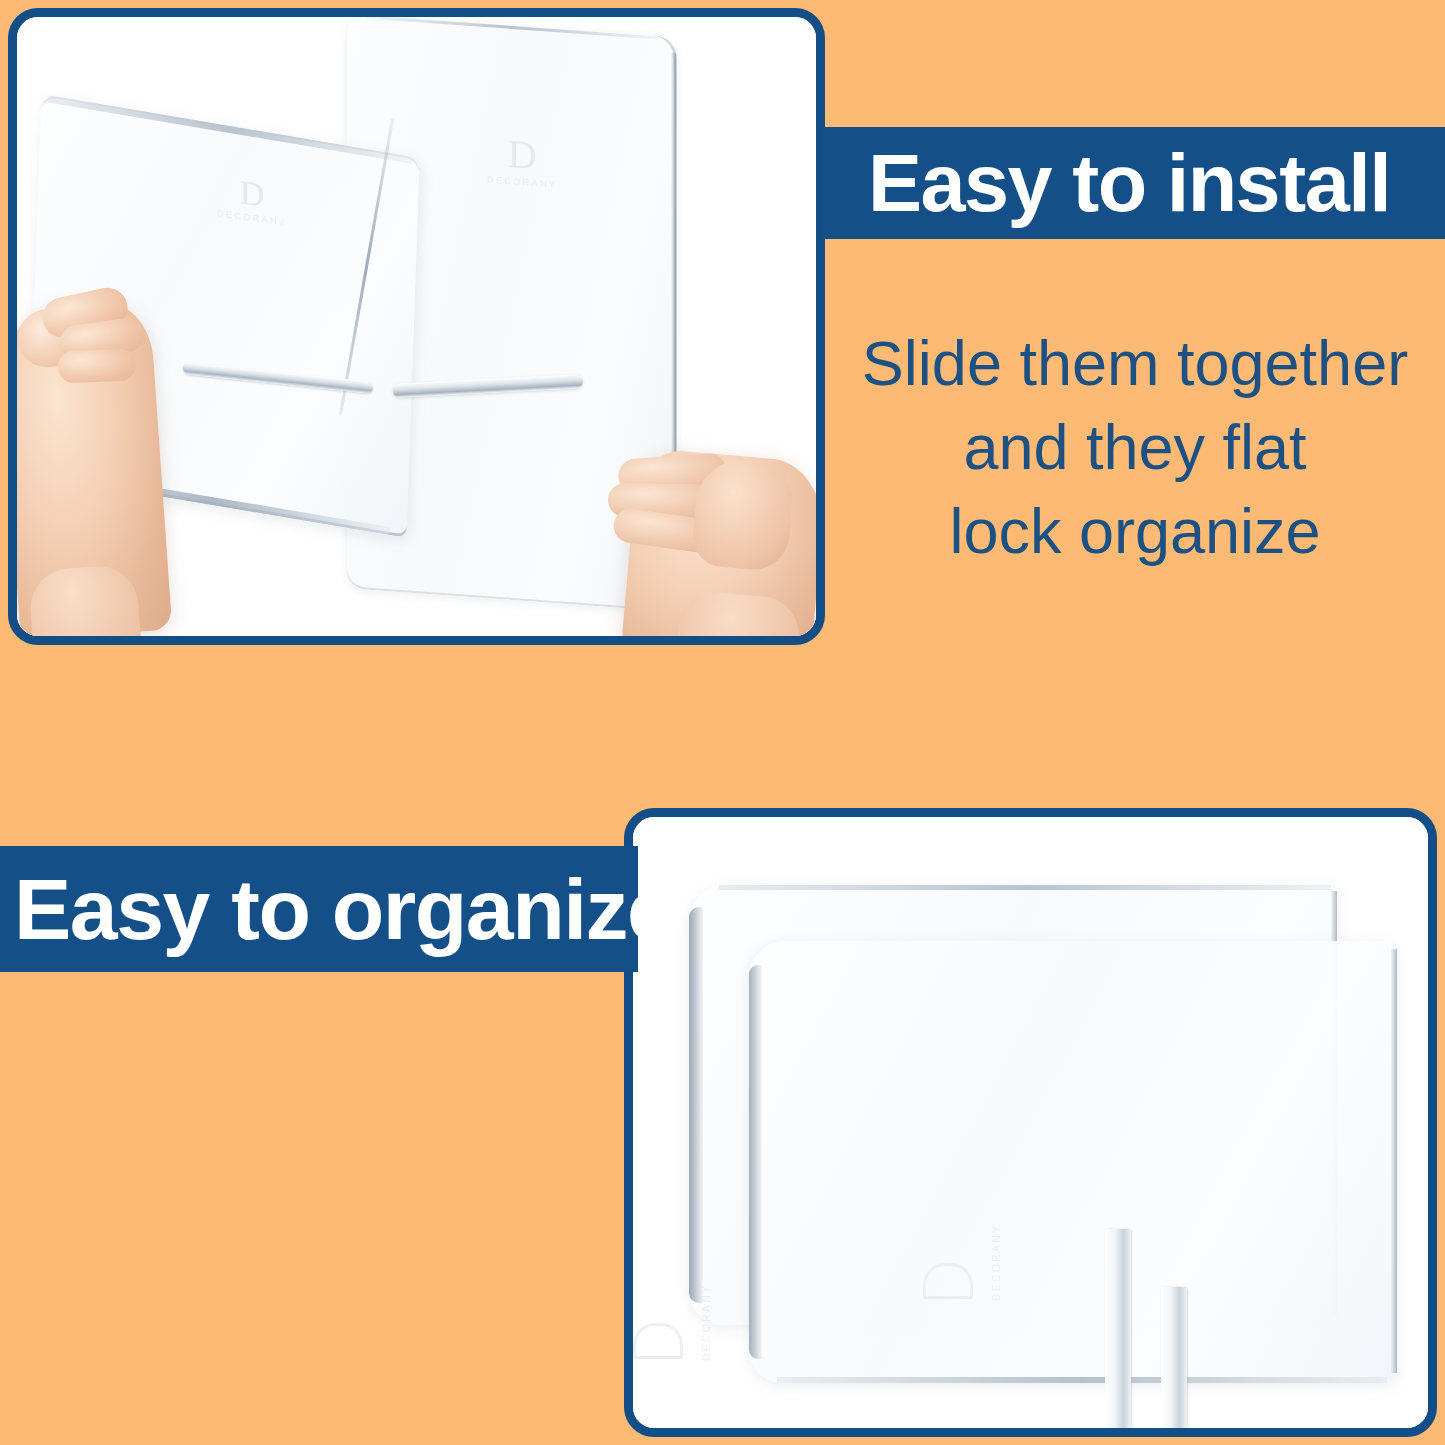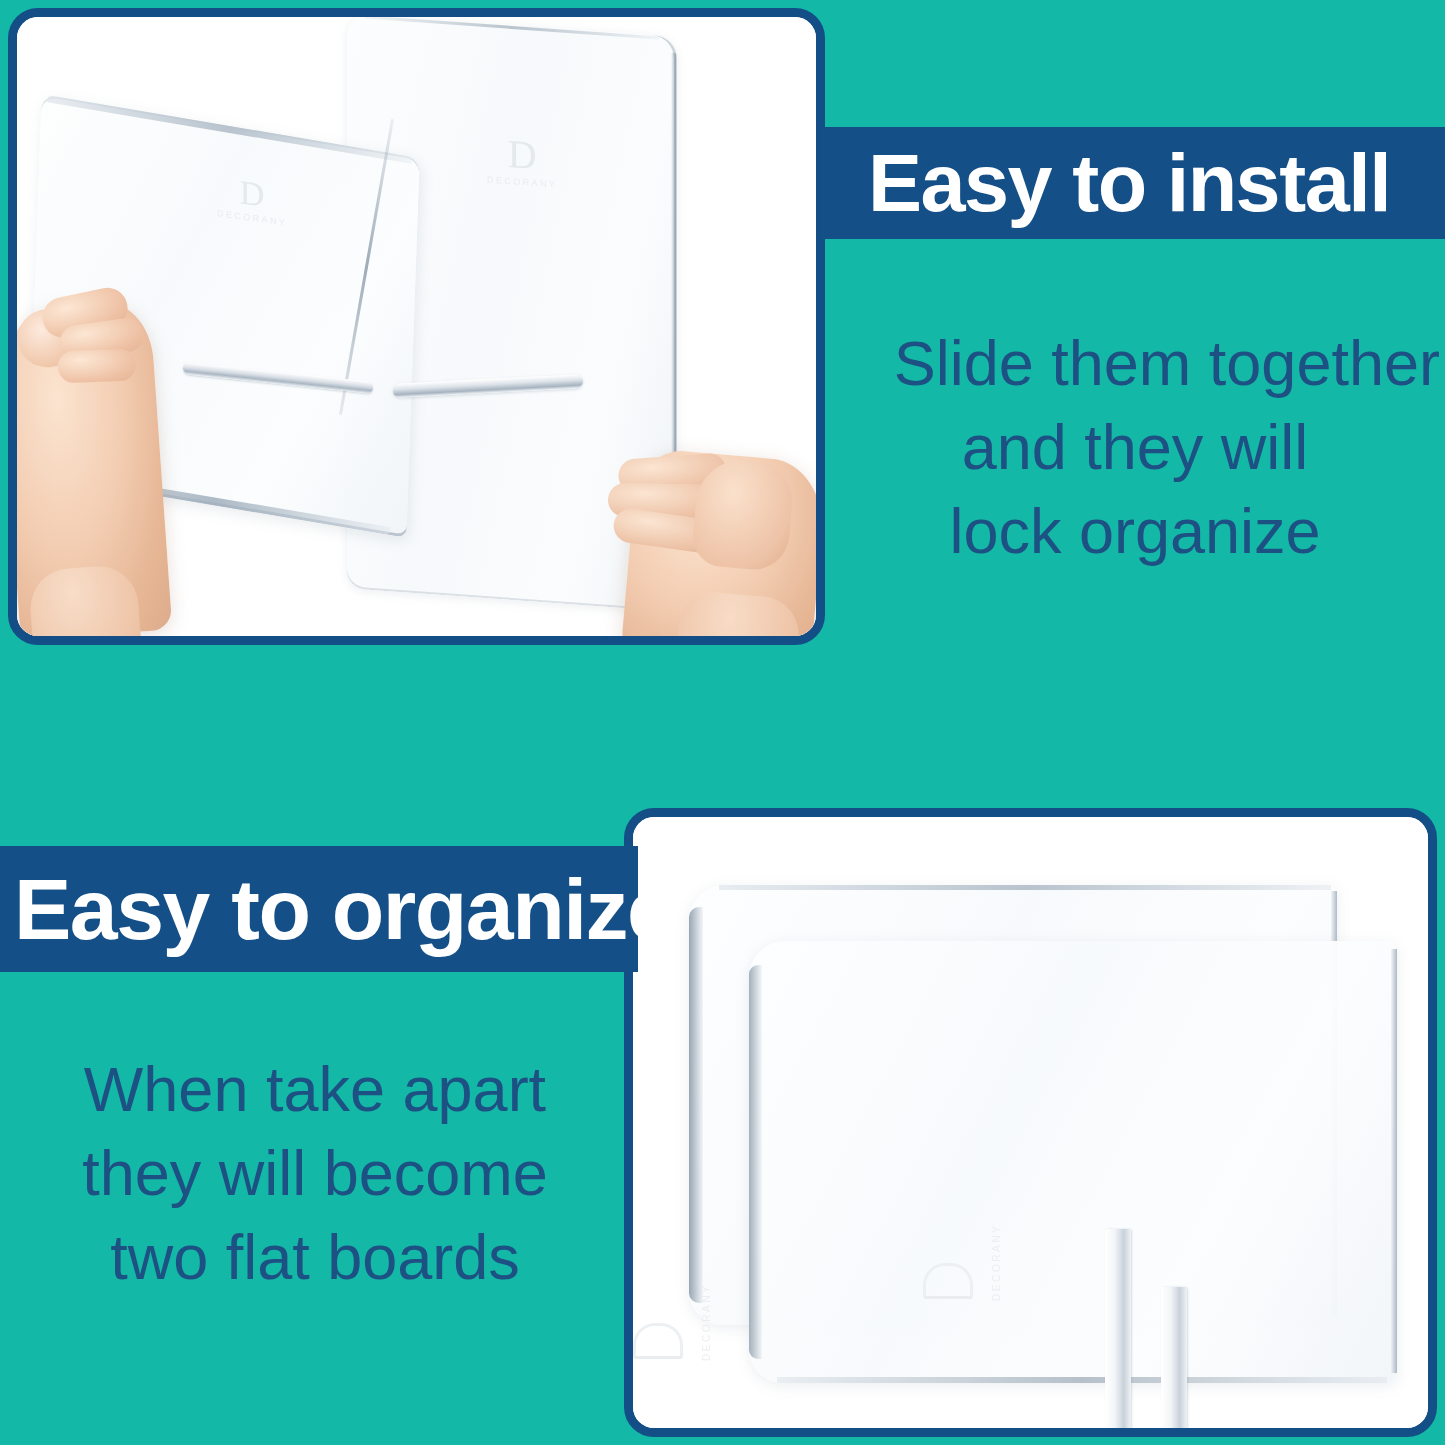--- a/index.html
+++ b/index.html
@@ -8,21 +8,21 @@
     padding: 0;
     background: #ffffff;
   }
   body {
     font-family: "Liberation Sans", sans-serif;
   }
   #page {
     position: relative;
     width: 1445px;
     height: 1445px;
-    background: #14b8a6;
+    background: #fdba74;
     overflow: hidden;
   }
 
   
   .photo-frame {
     position: absolute;
     box-sizing: border-box;
     border: 9px solid #134e86;
     border-radius: 30px;
     background: #ffffff;
@@ -77,21 +77,21 @@
     font-weight: 400;
     line-height: 1.33;
     text-align: center;
   }
   #copy-install {
     left: 830px;
     top: 322px;
     width: 610px;
     font-size: 63px;
   }
-  #copy-install .line-1 { text-align: right; }
+  #copy-install .line-1 { text-align: center; }
   #copy-organize {
     left: 26px;
     top: 1048px;
     width: 578px;
     font-size: 63px;
   }
   .copy-line { display: block; white-space: nowrap; }
 
   
   #photo-install {
@@ -466,21 +466,21 @@
 
     </div>
   </div>
 
   <div class="banner" id="banner-install">
     <span class="banner-text">Easy to install</span>
   </div>
 
   <div class="body-copy" id="copy-install">
     <span class="copy-line line-1">Slide them together</span>
-    <span class="copy-line">and they will</span>
+    <span class="copy-line">and they flat</span>
     <span class="copy-line">lock organize</span>
   </div>
 
   <div class="photo-frame" id="photo-organize">
     <div class="photo-stage">
 
       <div class="flat-board" id="board-rear">
         <div class="edge-left"></div>
         <div class="edge-top"></div>
         <div class="edge-right"></div>
@@ -505,19 +505,14 @@
       <div class="slot-bar" id="slot-tall"></div>
       <div class="slot-bar" id="slot-short"></div>
 
     </div>
   </div>
 
   <div class="banner" id="banner-organize">
     <span class="banner-text">Easy to organize</span>
   </div>
 
-  <div class="body-copy" id="copy-organize">
-    <span class="copy-line">When take apart</span>
-    <span class="copy-line">they will become</span>
-    <span class="copy-line">two flat boards</span>
-  </div>
 
 </div>
 
 </body></html>

